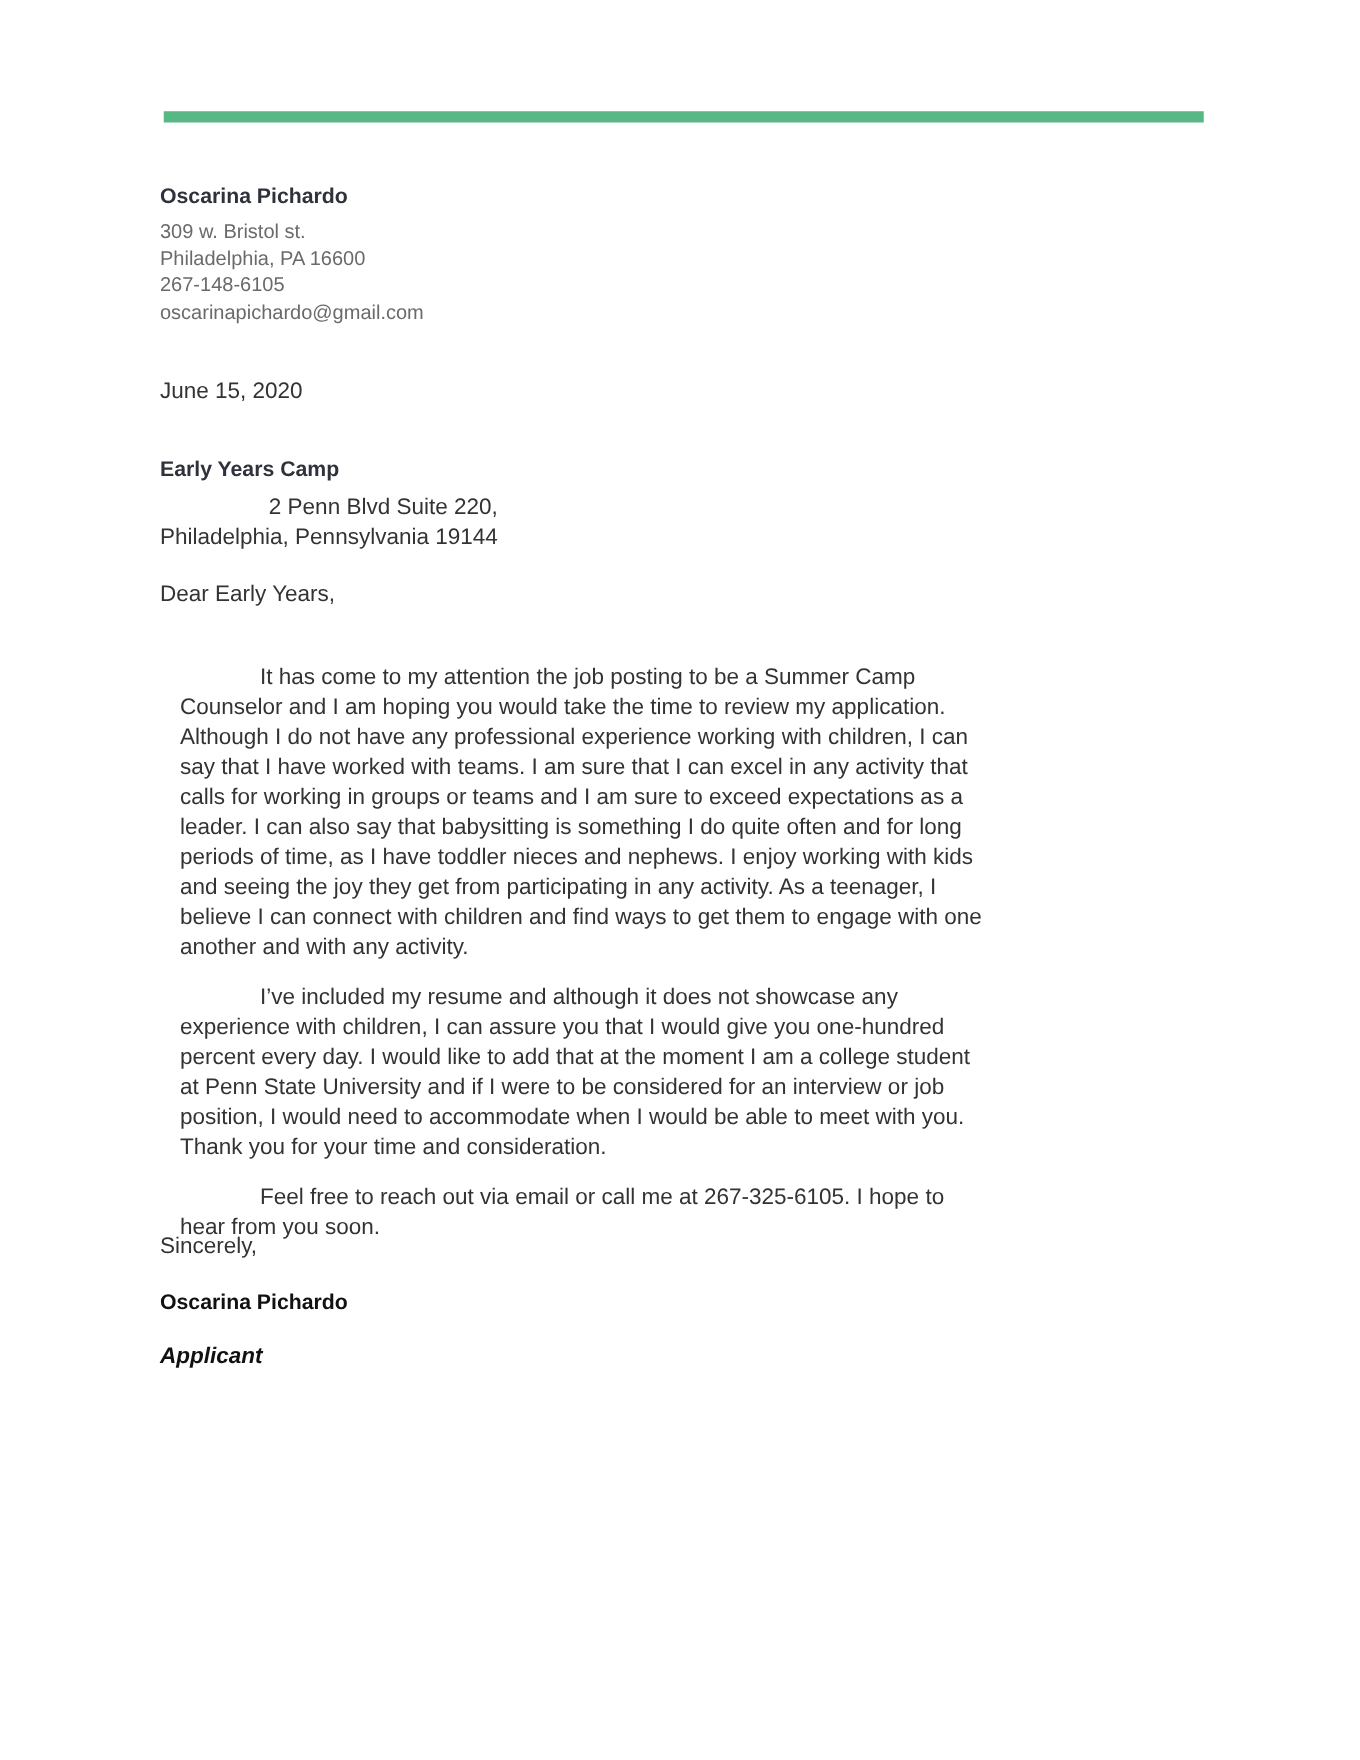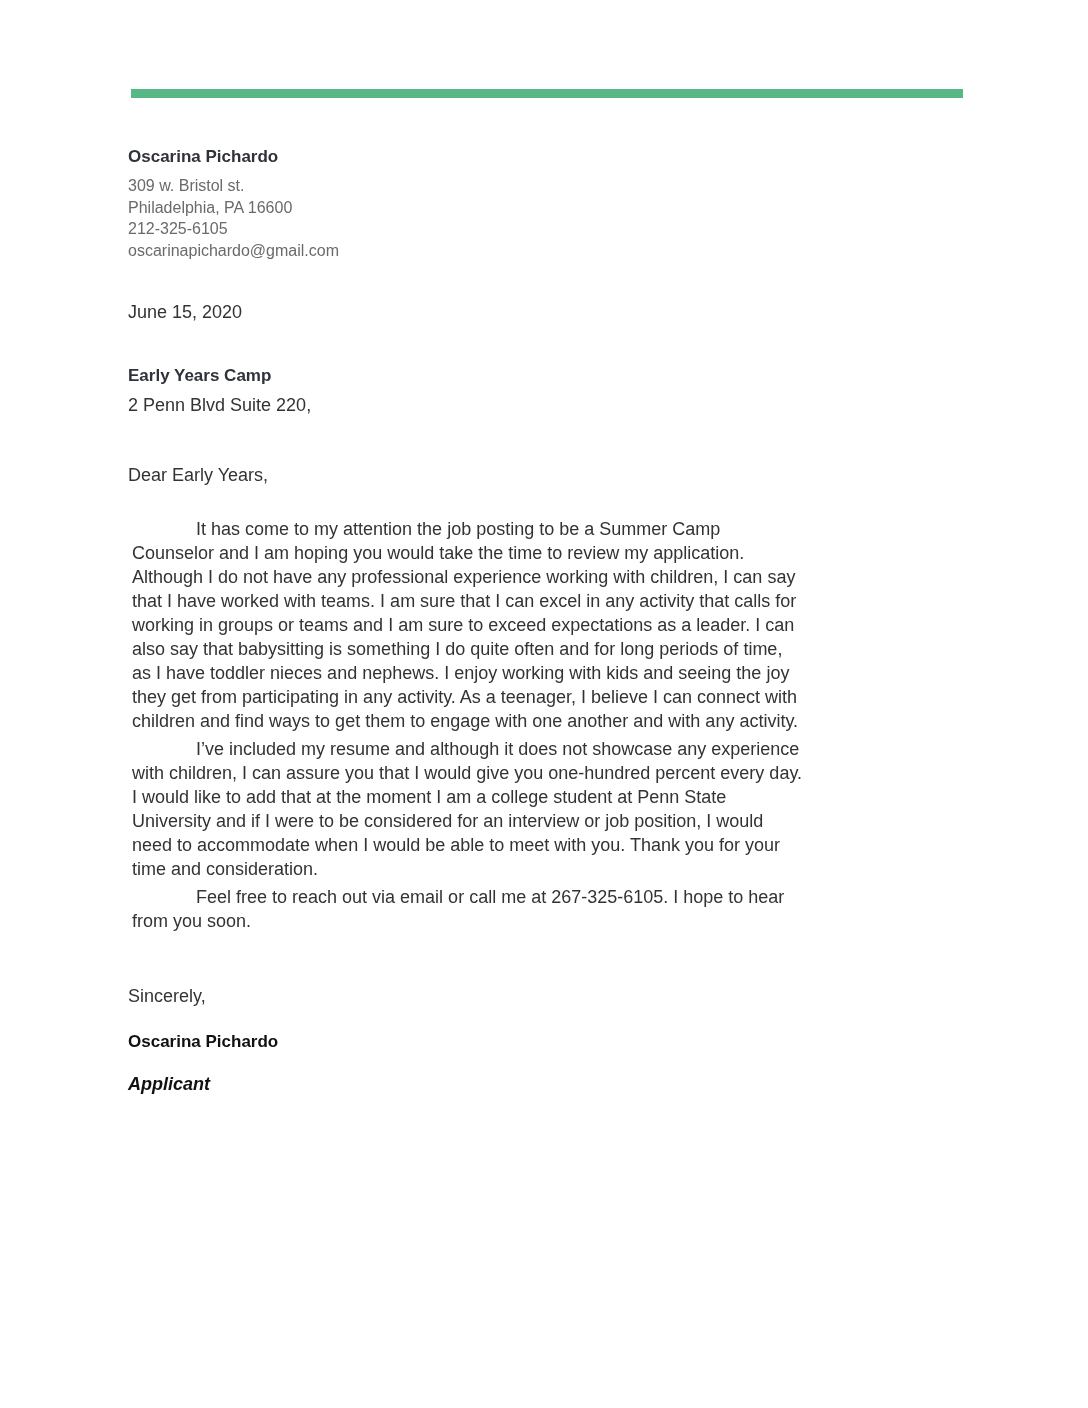--- a/index.html
+++ b/index.html
@@ -84,21 +84,21 @@
     .body-text {
       position: absolute;
       top: 513px;
       left: 0;
       width: 680px;
       font-size: 18px;
       line-height: 24px;
       color: #333333;
     }
     .body-text p {
-      margin: 4px;
+      margin: 16px;
       text-indent: 64px;
     }
     .closing {
       position: absolute;
       top: 986px;
       left: 0;
       font-size: 18px;
       color: #333333;
       white-space: nowrap;
     }
@@ -125,29 +125,30 @@
 </head>
 <body>
 
 <div class="top-bar" style="background: rgb(87, 183, 133);"></div>
 
 <div class="content">
   <div class="sender-name">Oscarina Pichardo</div>
   <div class="sender-contact">
     <div>309 w. Bristol st.</div>
     <div>Philadelphia, PA 16600</div>
-    <div>212-325-6105</div>
+    <div>267-148-6105</div>
     <div>oscarinapichardo@gmail.com</div>
   </div>
 
   <div class="date">June 15, 2020</div>
 
   <div class="recipient-name">Early Years Camp</div>
   <div class="recipient-address">
     <div>2 Penn Blvd Suite 220,</div>
+    <div>Philadelphia, Pennsylvania 19144</div>
   </div>
 
   <div class="salutation">Dear Early Years,</div>
 
   <div class="body-text">
     <p>It has come to my attention the job posting to be a Summer Camp Counselor and I am hoping you would take the time to review my application. Although I do not have any professional experience working with children, I can say that I have worked with teams. I am sure that I can excel in any activity that calls for working in groups or teams and I am sure to exceed expectations as a leader. I can also say that babysitting is something I do quite often and for long periods of time, as I have toddler nieces and nephews. I enjoy working with kids and seeing the joy they get from participating in any activity. As a teenager, I believe I can connect with children and find ways to get them to engage with one another and with any activity.</p>
     <p>I’ve included my resume and although it does not showcase any experience with children, I can assure you that I would give you one-hundred percent every day. I would like to add that at the moment I am a college student at Penn State University and if I were to be considered for an interview or job position, I would need to accommodate when I would be able to meet with you. Thank you for your time and consideration.</p>
     <p>Feel free to reach out via email or call me at 267-325-6105. I hope to hear from you soon.</p>
   </div>
 

